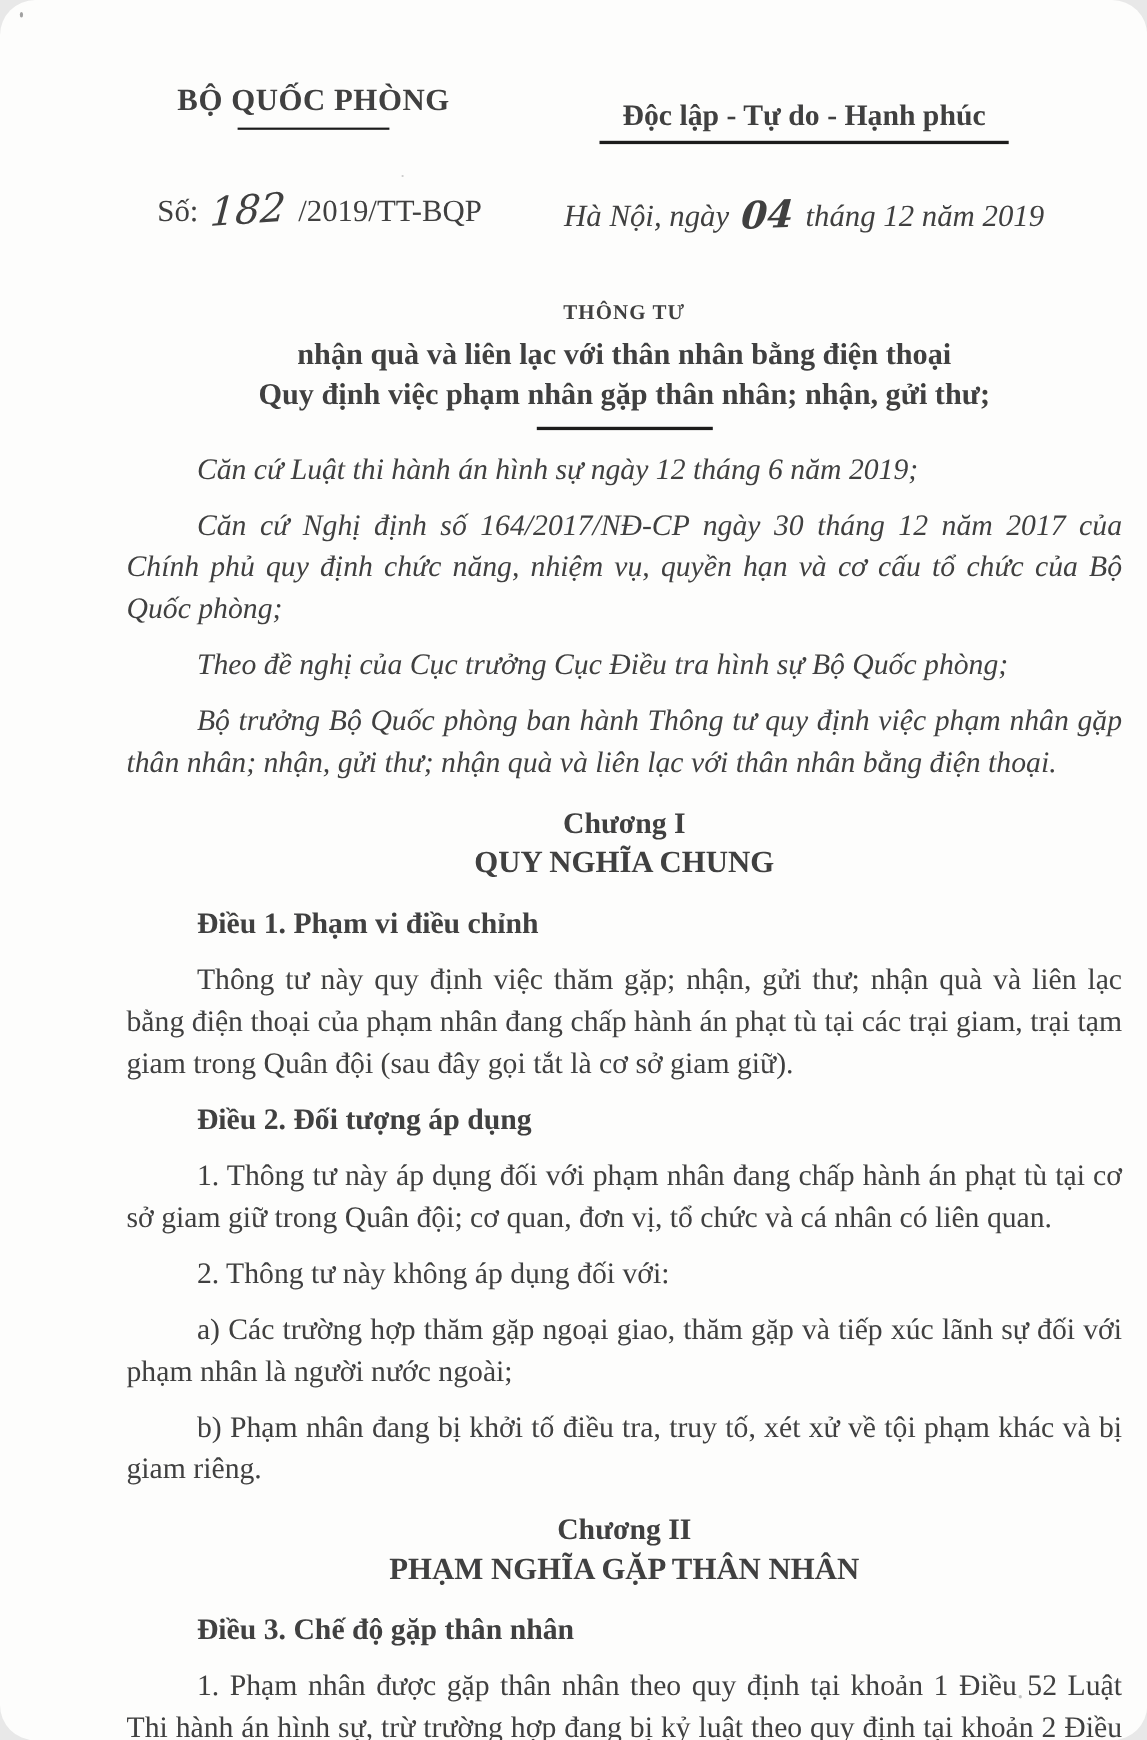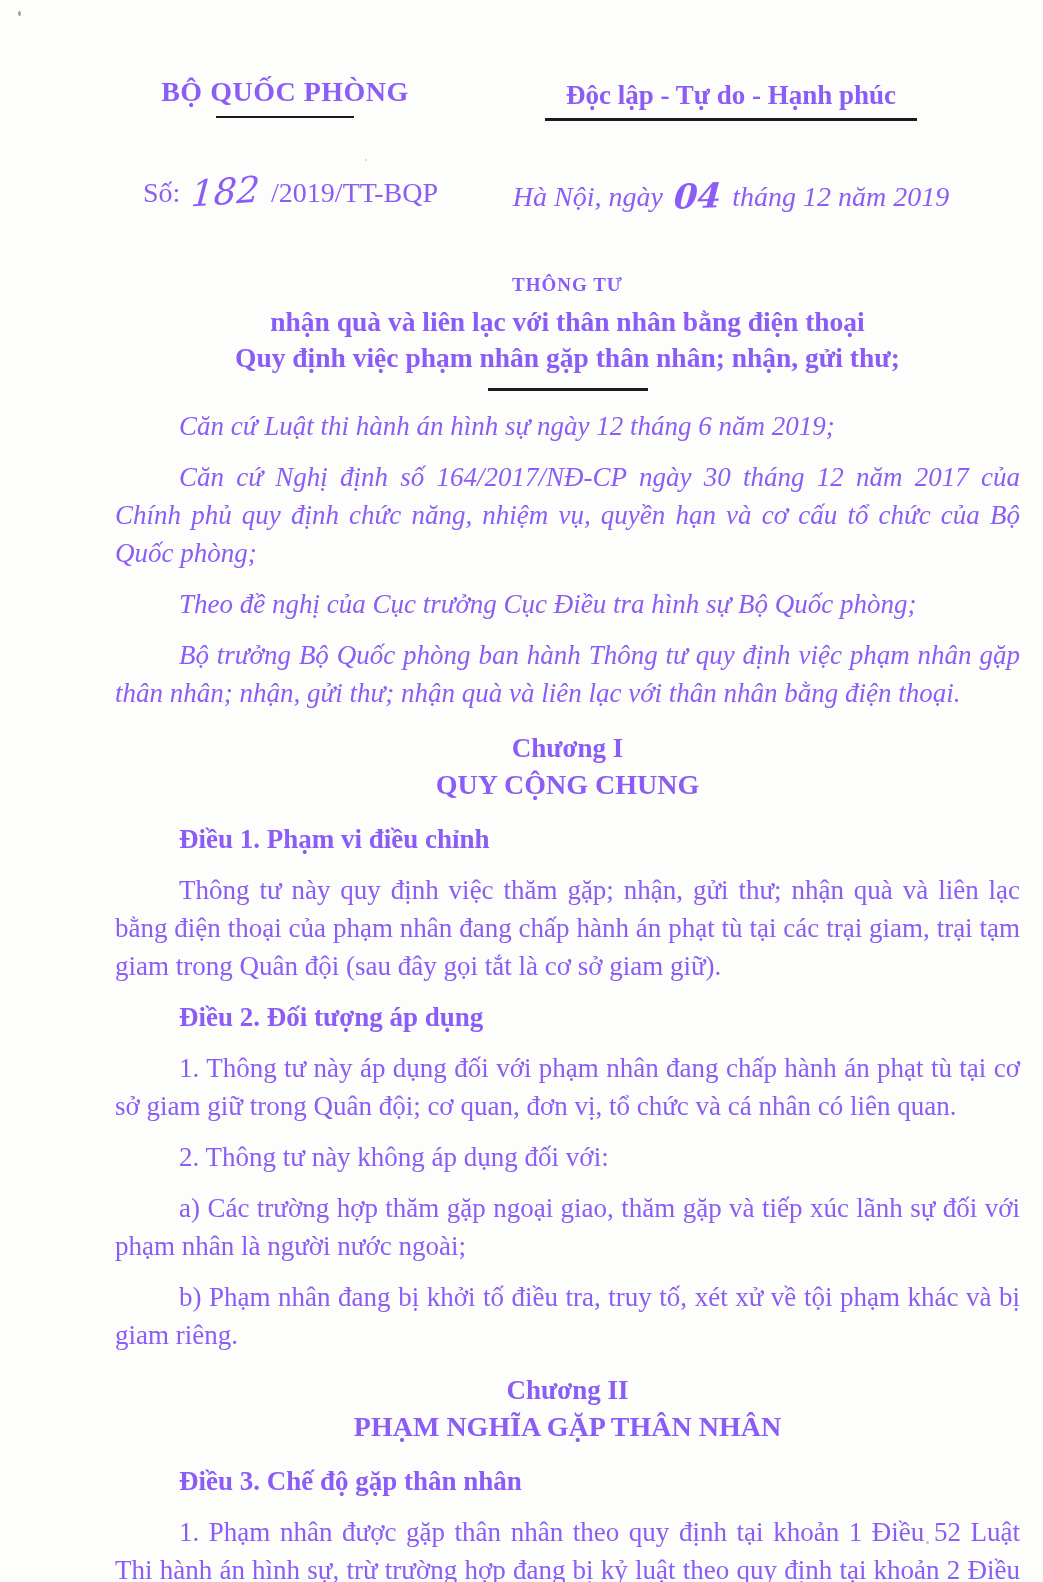--- a/index.html
+++ b/index.html
@@ -2,36 +2,37 @@
 <html lang="vi"><head>
 <meta charset="utf-8">
 <style>
   html,body { margin:0; padding:0; background:#e8e8e8; }
   .page {
     position:relative;
     width:1043px; height:1582px;
     margin:0 auto;
     background:#fdfdfc;
     font-family:"Liberation Serif", serif;
-    color:#8b5cf6;
+    color:#404040;
     overflow:hidden;
+    border-radius:32px;
   }
   
   .header-left {
     position:absolute; top:76px; left:140px; width:290px;
     text-align:center;
   }
   .org-name { font-weight:bold; font-size:28px; letter-spacing:0.5px; }
   .org-rule { width:138px; height:2px; background:#1c1c1c; margin:8px auto 0; }
   .header-right {
     position:absolute; top:76px; left:438px; width:586px;
     text-align:center;
   }
   .republic { font-weight:bold; font-size:27.5px; letter-spacing:0.2px; }
-  .motto { font-weight:bold; font-size:27px; margin-top:4px; }
+  .motto { font-weight:bold; font-size:27px; margin-top:14px; }
   .motto-rule { width:372px; height:2.5px; background:#1c1c1c; margin:7px auto 0; }
 
   .doc-number {
     position:absolute; top:176px; left:143px;
     font-size:28px; white-space:nowrap;
   }
   .place-date {
     position:absolute; top:180px; left:438px; width:586px;
     text-align:center; font-style:italic; font-size:28px; white-space:nowrap;
   }
@@ -120,21 +121,21 @@
       <div class="title-rule"></div>
     </div>
 
     <p class="para italic">Căn cứ Luật thi hành án hình sự ngày 12 tháng 6 năm 2019;</p>
     <p class="para italic">Căn cứ Nghị định số 164/2017/NĐ-CP ngày 30 tháng 12 năm 2017 của Chính phủ quy định chức năng, nhiệm vụ, quyền hạn và cơ cấu tổ chức của Bộ Quốc phòng;</p>
     <p class="para italic">Theo đề nghị của Cục trưởng Cục Điều tra hình sự Bộ Quốc phòng;</p>
     <p class="para italic">Bộ trưởng Bộ Quốc phòng ban hành Thông tư quy định việc phạm nhân gặp thân nhân; nhận, gửi thư; nhận quà và liên lạc với thân nhân bằng điện thoại.</p>
 
     <div class="chapter">
       <div class="chapter-label">Chương I</div>
-      <div class="chapter-name">QUY CỘNG CHUNG</div>
+      <div class="chapter-name">QUY NGHĨA CHUNG</div>
     </div>
 
     <div class="article-heading">Điều 1. Phạm vi điều chỉnh</div>
     <p class="para">Thông tư này quy định việc thăm gặp; nhận, gửi thư; nhận quà và liên lạc bằng điện thoại của phạm nhân đang chấp hành án phạt tù tại các trại giam, trại tạm giam trong Quân đội (sau đây gọi tắt là cơ sở giam giữ).</p>
 
     <div class="article-heading">Điều 2. Đối tượng áp dụng</div>
     <p class="para">1. Thông tư này áp dụng đối với phạm nhân đang chấp hành án phạt tù tại cơ sở giam giữ trong Quân đội; cơ quan, đơn vị, tổ chức và cá nhân có liên quan.</p>
     <p class="para">2. Thông tư này không áp dụng đối với:</p>
     <p class="para">a) Các trường hợp thăm gặp ngoại giao, thăm gặp và tiếp xúc lãnh sự đối với phạm nhân là người nước ngoài;</p>
     <p class="para">b) Phạm nhân đang bị khởi tố điều tra, truy tố, xét xử về tội phạm khác và bị giam riêng.</p>

